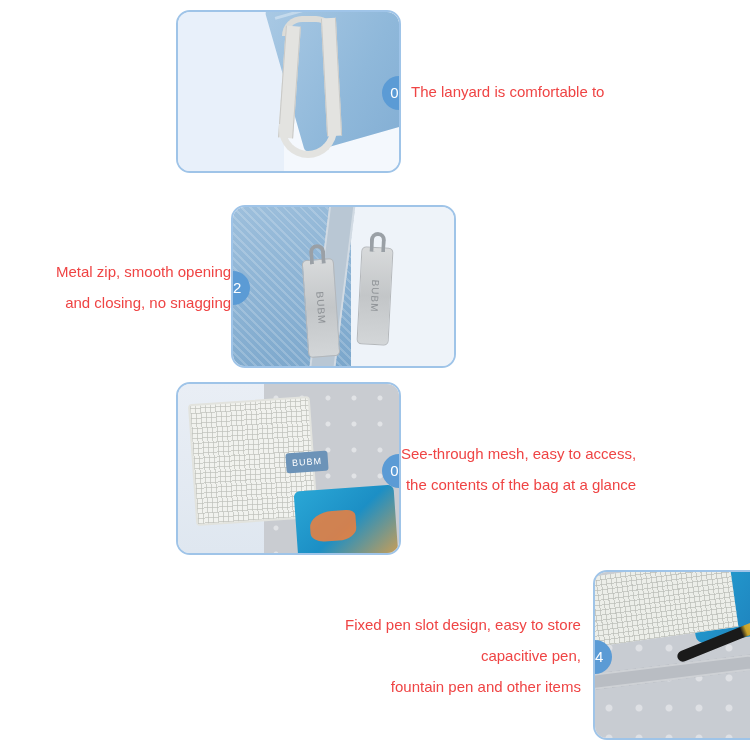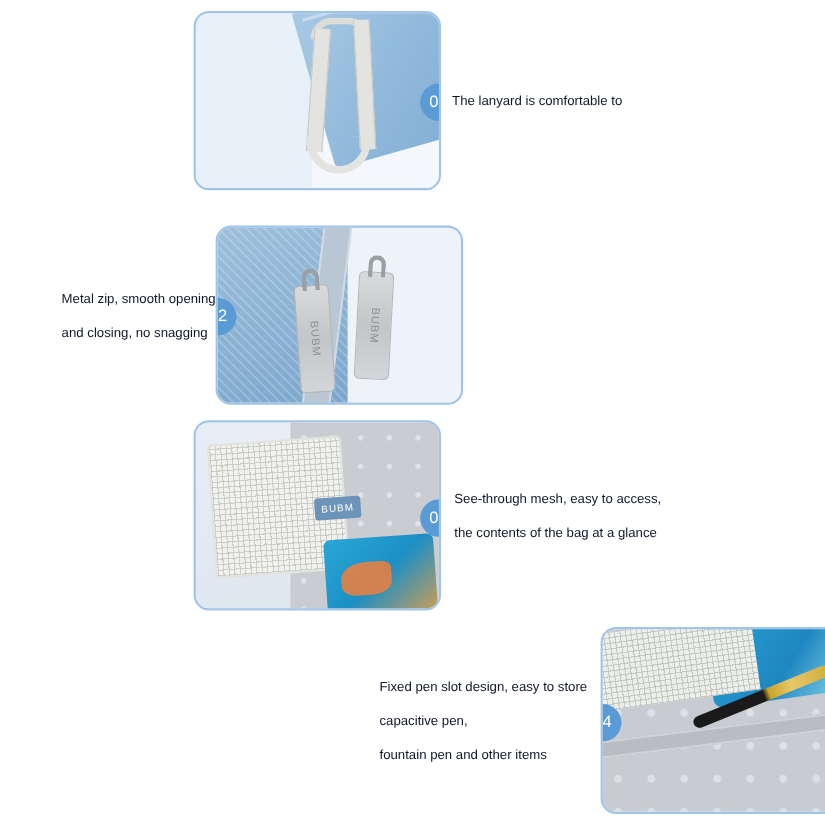--- a/index.html
+++ b/index.html
@@ -31,24 +31,24 @@
     position: relative;
     border: 2px solid #9fc4e8;
     border-radius: 14px;
     overflow: hidden;
     box-sizing: border-box;
     background: #eef3fa;
     flex: none;
   }
 
   .caption {
-    font-size: 12px;
+    font-size: 15px;
     line-height: 31px;
-    color: #0f172a;
-    text-align: left;
+    color: #ef4444;
+    text-align: right;
     flex: none;
   }
   .caption div { white-space: nowrap; }
 
   
   .badge {
     position: absolute;
     width: 34px;
     height: 34px;
     border-radius: 50%;
@@ -187,21 +187,21 @@
   #photo3 .tablet {
     position:absolute; left: 118px; top: 104px; width: 100px; height: 72px;
     background: linear-gradient(140deg,#2aa7d6 0%,#1c8fc5 50%,#f2a13c 110%);
     border-radius: 6px; transform: rotate(-4deg);
   }
   #photo3 .tablet:after{
     content:""; position:absolute; left:14px; top:22px; width:46px; height:30px;
     background: #f07f3c; border-radius: 50% 20% 40% 30%;
     opacity:.85;
   }
-  #blk3 .caption { margin-left: 12px; }
+  #blk3 .caption { }
 
   
   #blk4 { left: 345px; top: 570px; }
   #photo4 { width: 245px; height: 170px; }
   #photo4 .bg {
     position: absolute; inset:0;
     background: #c8ccd2;
   }
   #photo4 .bg:after{
     content:""; position:absolute; inset:0;

